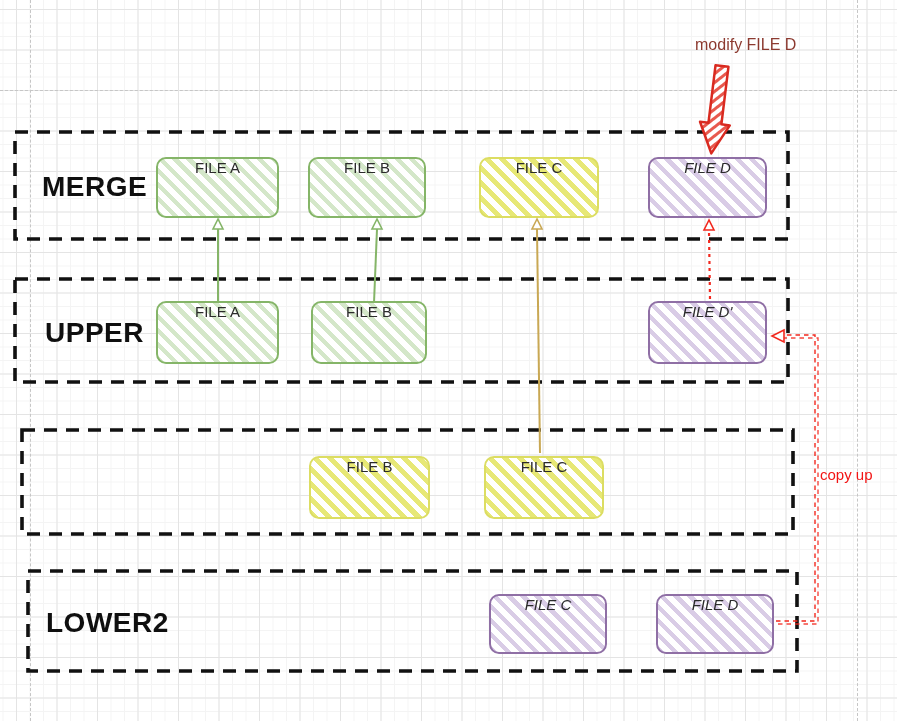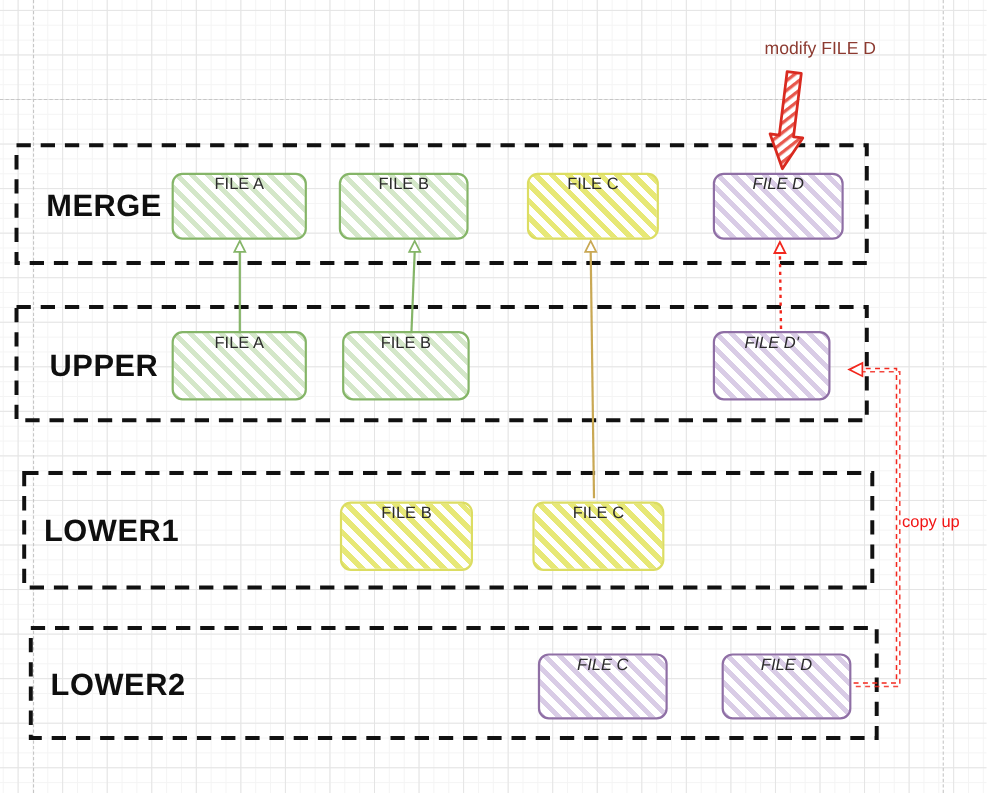--- a/index.html
+++ b/index.html
@@ -62,21 +62,20 @@
 <body>
 
 <div class="canvas">
 
   <div class="page-vline" style="left:30px"></div>
   <div class="page-vline" style="left:857px"></div>
   <div class="page-hline" style="top:90px"></div>
 
   <div class="layer-label" style="left:45px; top:317px;">UPPER</div>
   <div class="layer-label" style="left:42px; top:171px;">MERGE</div>
-  <div class="layer-label" style="left:40px; top:467px;">LOWER1</div>
   <div class="layer-label" style="left:46px; top:607px;">LOWER2</div>
 
   <div class="filebox green" style="left:156px; top:157px; width:123px; height:61px;">
       <span>FILE A</span>
     </div>
   <div class="filebox green" style="left:308px; top:157px; width:118px; height:61px;">
       <span>FILE B</span>
     </div>
   <div class="filebox yellow" style="left:479px; top:157px; width:120px; height:61px;">
       <span>FILE C</span>
@@ -84,21 +83,21 @@
   <div class="filebox purple" style="left:648px; top:157px; width:119px; height:61px;">
       <span>FILE D</span>
     </div>
 
   <div class="filebox green" style="left:156px; top:301px; width:123px; height:63px;">
       <span>FILE A</span>
     </div>
   <div class="filebox green" style="left:311px; top:301px; width:116px; height:63px;">
       <span>FILE B</span>
     </div>
-  <div class="filebox purple" style="left:648px; top:301px; width:107px; height:63px;">
+  <div class="filebox purple" style="left:648px; top:301px; width:119px; height:63px;">
       <span>FILE D'</span>
     </div>
 
   <div class="filebox yellow" style="left:309px; top:456px; width:121px; height:63px;">
       <span>FILE B</span>
     </div>
   <div class="filebox yellow" style="left:484px; top:456px; width:120px; height:63px;">
       <span>FILE C</span>
     </div>
 

